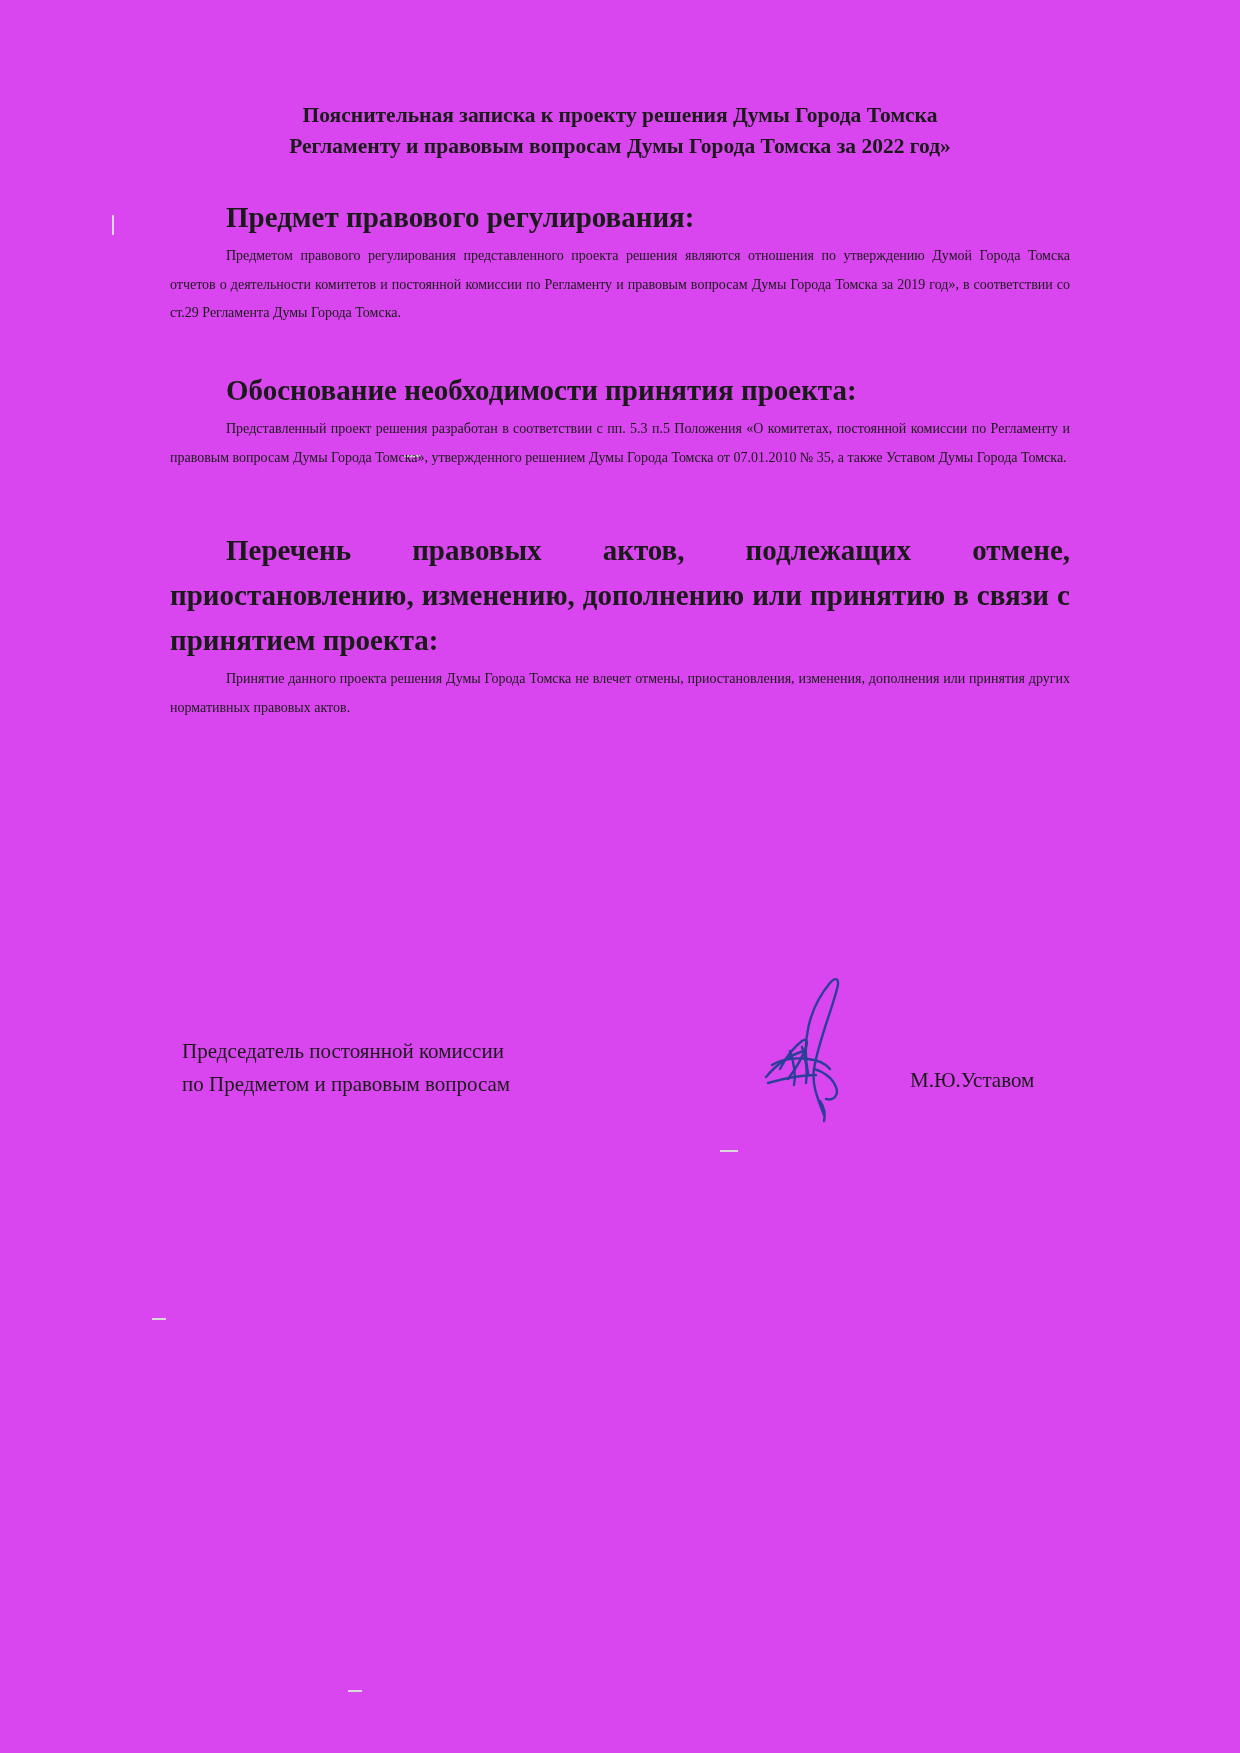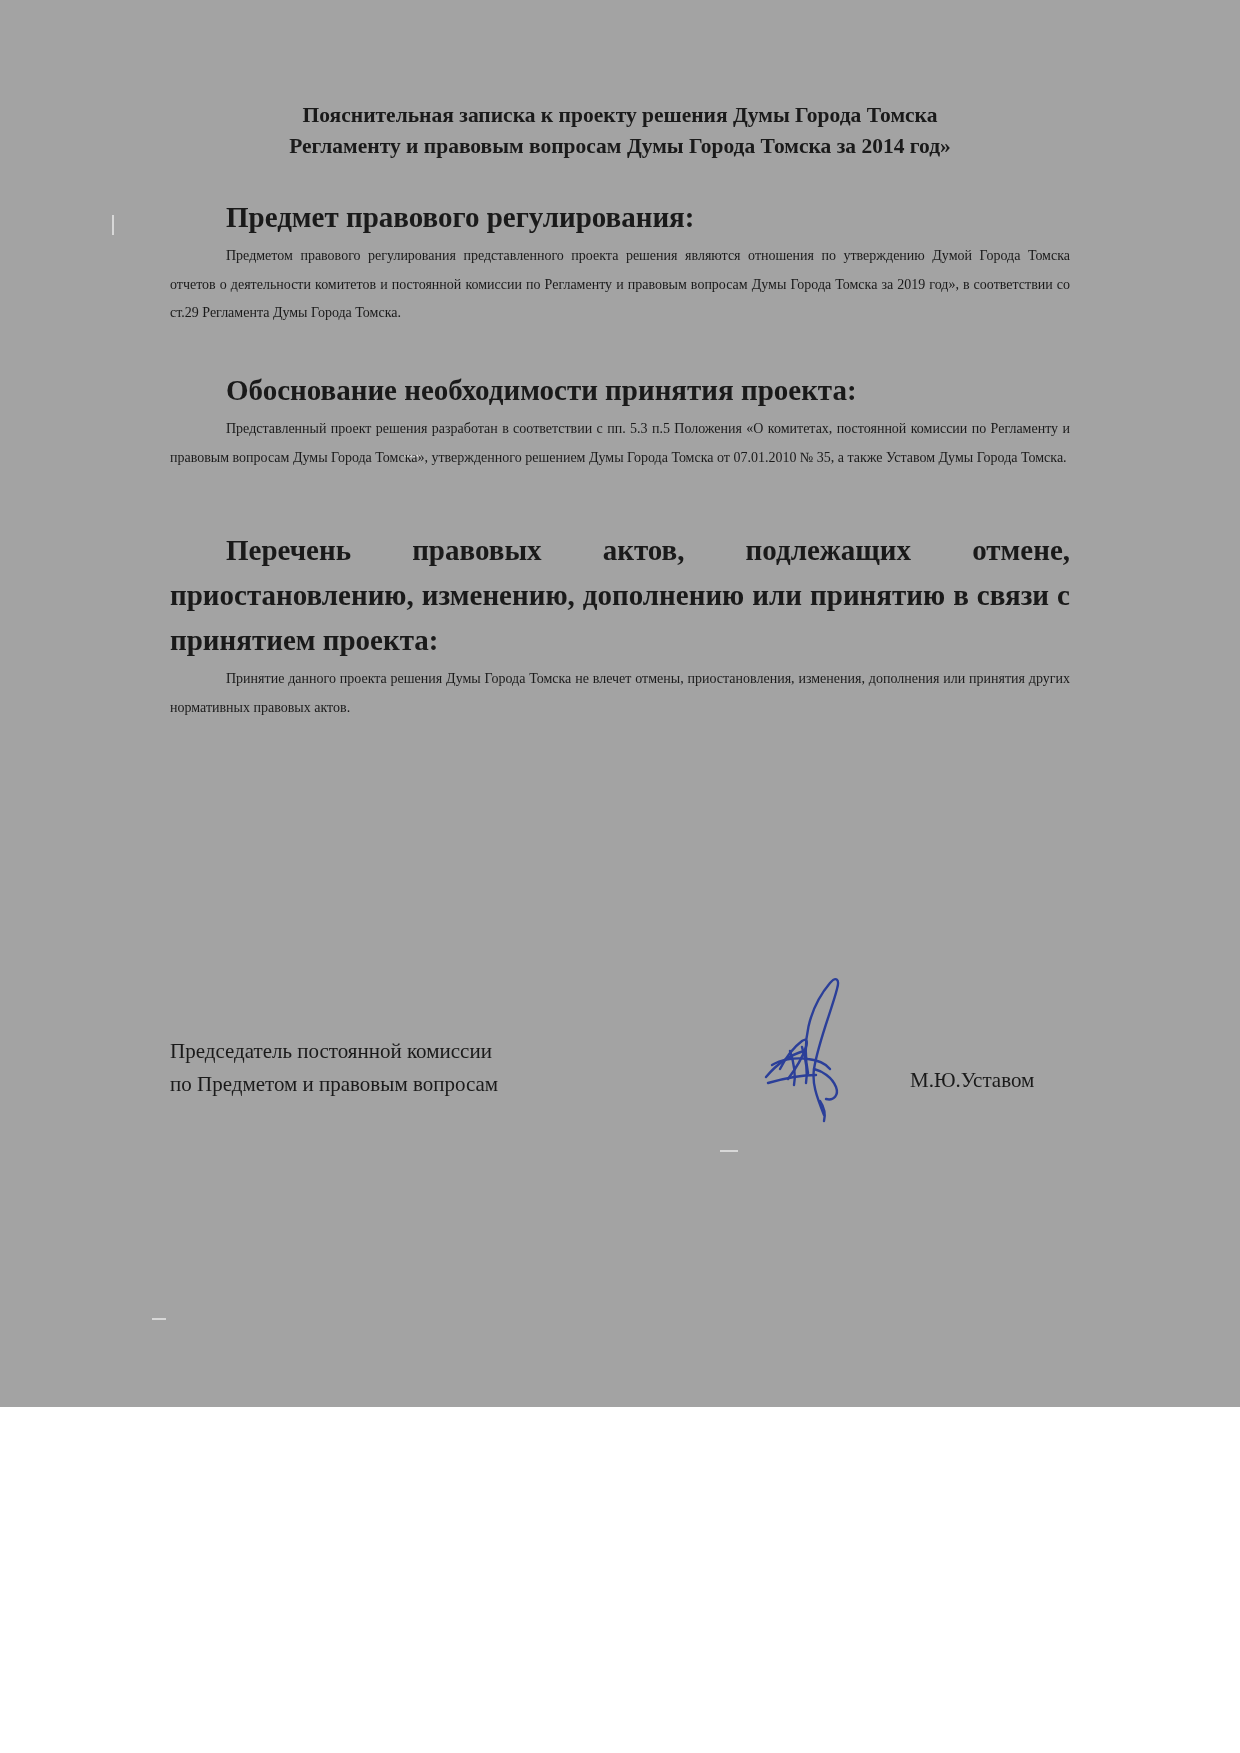--- a/index.html
+++ b/index.html
@@ -3,22 +3,22 @@
 <meta charset="utf-8">
 <style>
   html, body {
     margin: 0;
     padding: 0;
     background: #ffffff;
   }
   .page {
     position: relative;
     width: 1240px;
-    height: 1407px;
-    background: #a3a3a3;
+    height: 1753px;
+    background: #d946ef;
     font-family: "Liberation Serif", serif;
     color: #1a1a1a;
     overflow: hidden;
   }
   .content {
     position: absolute;
     left: 170px;
     top: 100px;
     width: 900px;
   }
@@ -56,21 +56,21 @@
 
   .signature-block {
     position: absolute;
     left: 170px;
     top: 1020px;
     width: 900px;
     height: 140px;
   }
   .sig-role {
     position: absolute;
-    left: 0;
+    left: 12px;
     top: 15px;
     font-size: 21px;
     line-height: 1.55;
     white-space: nowrap;
   }
   .sig-name {
     position: absolute;
     left: 740px;
     top: 48px;
     font-size: 21px;
@@ -101,21 +101,21 @@
   <div class="faint-mark fm1"></div>
   <div class="faint-mark fm2"></div>
   <div class="faint-mark fm3"></div>
   <div class="faint-mark fm4"></div>
   <div class="faint-mark fm5"></div>
 
   <div class="content">
 
     <div class="doc-title">
       <div class="t1">Пояснительная записка к проекту решения Думы Города Томска</div>
-      <div class="t3">Регламенту и правовым вопросам Думы Города Томска за 2014 год»</div>
+      <div class="t3">Регламенту и правовым вопросам Думы Города Томска за 2022 год»</div>
     </div>
 
     <div class="section-heading">Предмет правового регулирования:</div>
     <p class="body-text">Предметом правового регулирования представленного проекта решения являются отношения по утверждению Думой Города Томска отчетов о деятельности комитетов и постоянной комиссии по Регламенту и правовым вопросам Думы Города Томска за 2019 год», в соответствии со ст.29 Регламента Думы Города Томска.</p>
 
     <div class="gap-med"></div>
 
     <div class="section-heading">Обоснование необходимости принятия проекта:</div>
     <p class="body-text">Представленный проект решения разработан в соответствии с пп. 5.3 п.5 Положения «О комитетах, постоянной комиссии по Регламенту и правовым вопросам Думы Города Томска», утвержденного решением Думы Города Томска от 07.01.2010 № 35, а также Уставом Думы Города Томска.</p>
 

